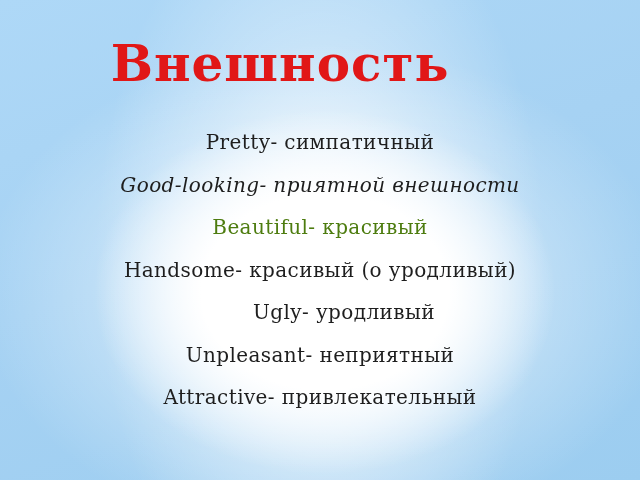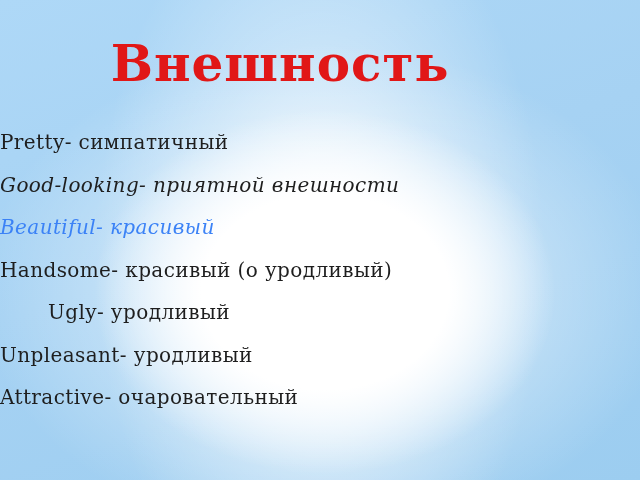--- a/index.html
+++ b/index.html
@@ -36,40 +36,40 @@
     line-height: 1.1;
   }
   .vocab {
     position: absolute;
     top: 121px;
     left: 0;
     width: 640px;
     margin: 0;
     padding: 0;
     list-style: none;
-    text-align: left;
+    text-align: center;
   }
   .vocab li {
     height: 42.5px;
     line-height: 42.5px;
     font-size: 20px;
     letter-spacing: 0.4px;
     white-space: nowrap;
   }
 </style>
 </head>
 <body>
 
 <div class="slide">
   <div class="bg"></div>
 
   <h1 class="title" style="color: rgb(225, 23, 23);">Внешность</h1>
 
   <ul class="vocab">
     <li style="color: rgb(30, 30, 30);">Pretty- симпатичный</li>
     <li style="color: rgb(30, 30, 30); font-style: italic;">Good-looking- приятной внешности</li>
-    <li style="color: #3b82f6; font-style: italic;">Beautiful- красивый</li>
+    <li style="color: #4d7c0f;">Beautiful- красивый</li>
     <li style="color: rgb(30, 30, 30);">Handsome- красивый (о уродливый)</li>
     <li style="color: rgb(30, 30, 30); padding-left: 48px;">Ugly- уродливый</li>
-    <li style="color: rgb(30, 30, 30);">Unpleasant- уродливый</li>
-    <li style="color: rgb(30, 30, 30);">Attractive- очаровательный</li>
+    <li style="color: rgb(30, 30, 30);">Unpleasant- неприятный</li>
+    <li style="color: rgb(30, 30, 30);">Attractive- привлекательный</li>
   </ul>
 </div>
 
 </body></html>

